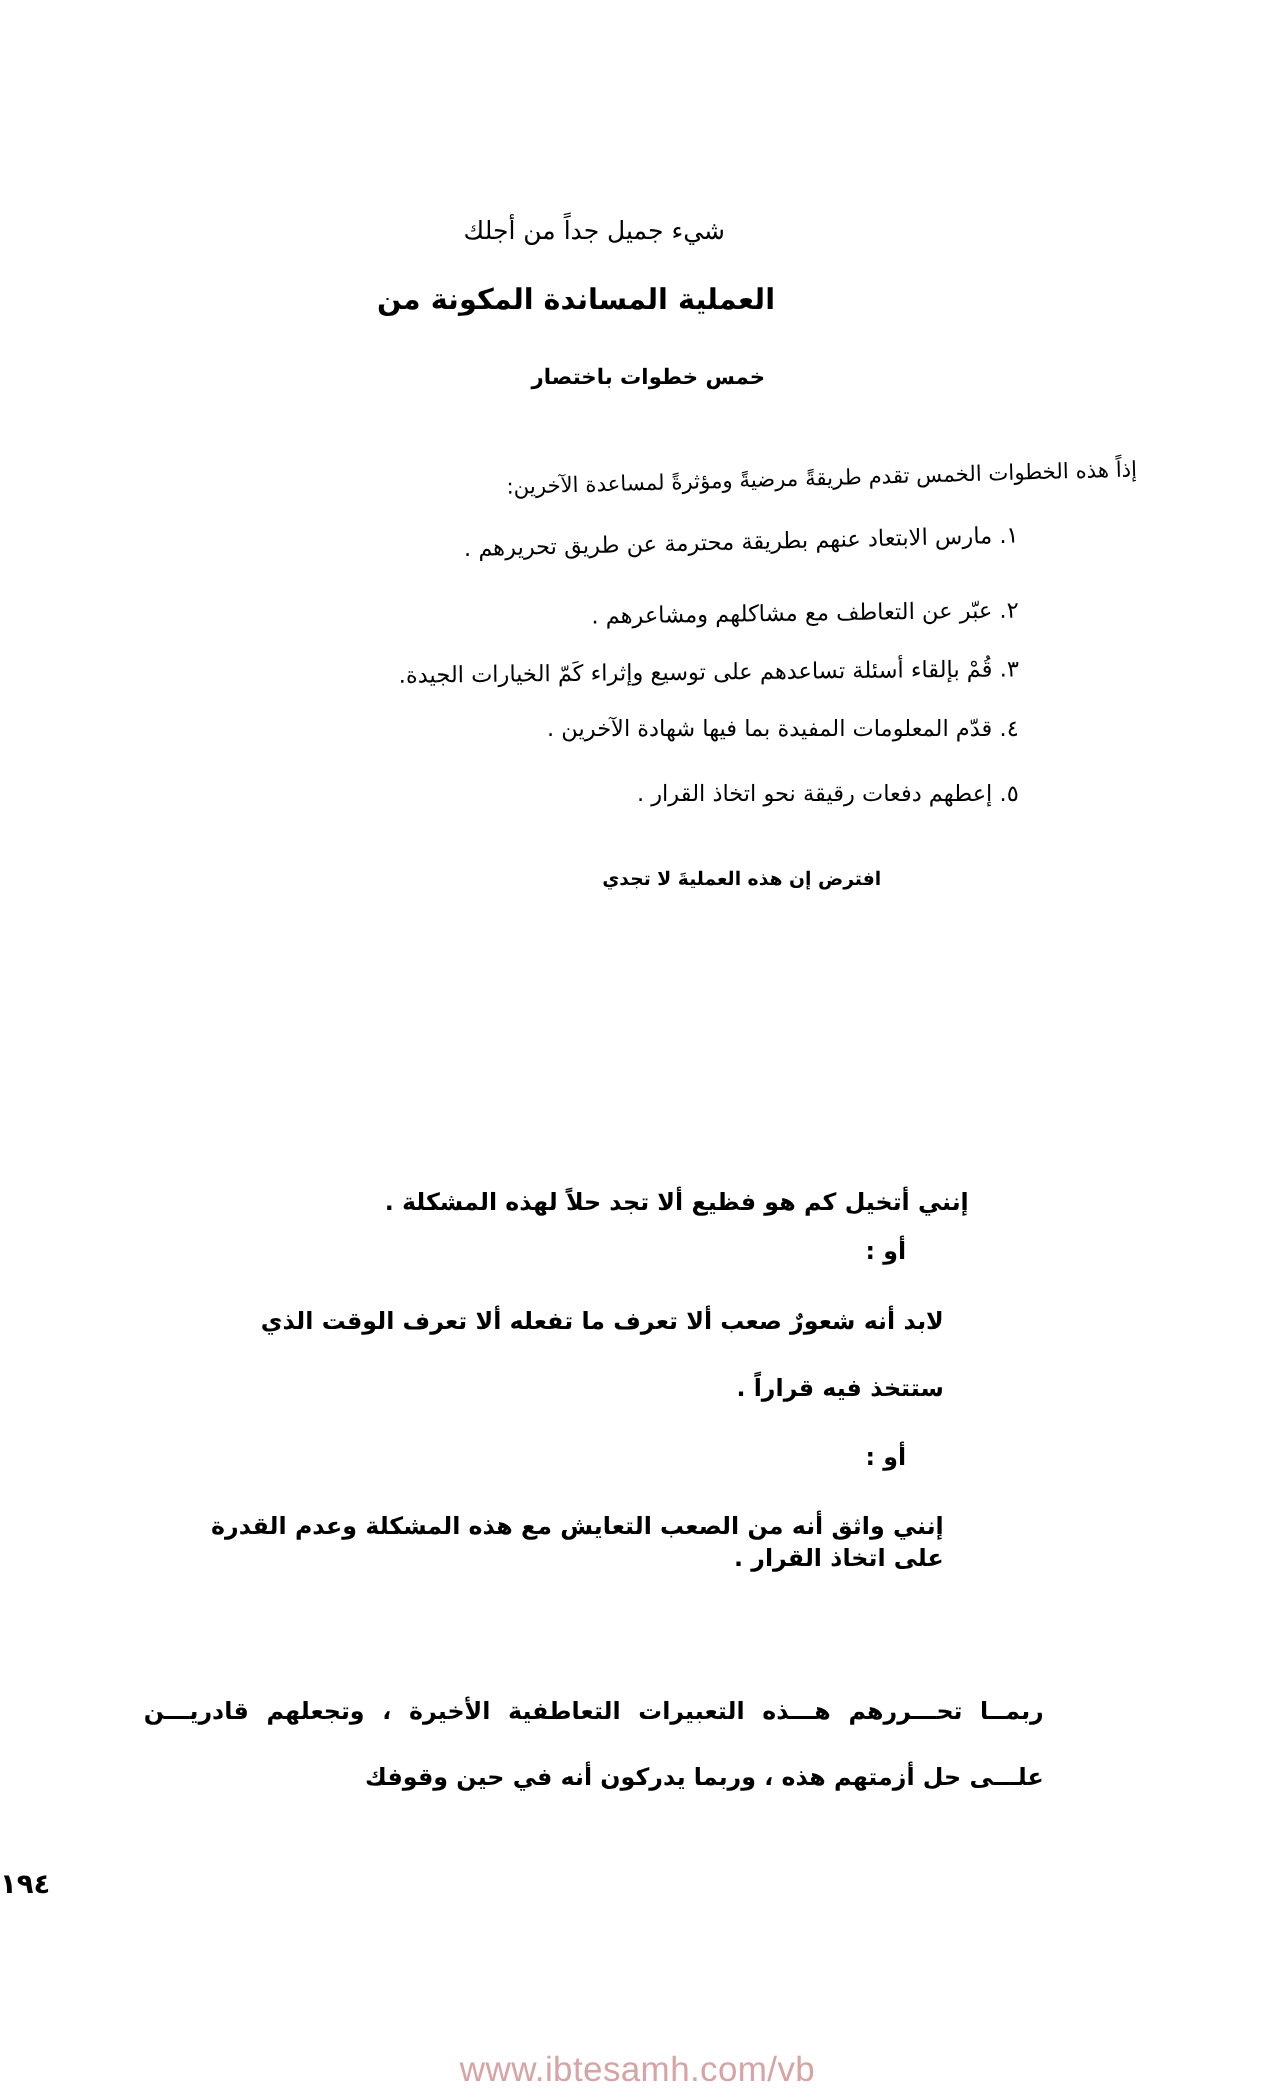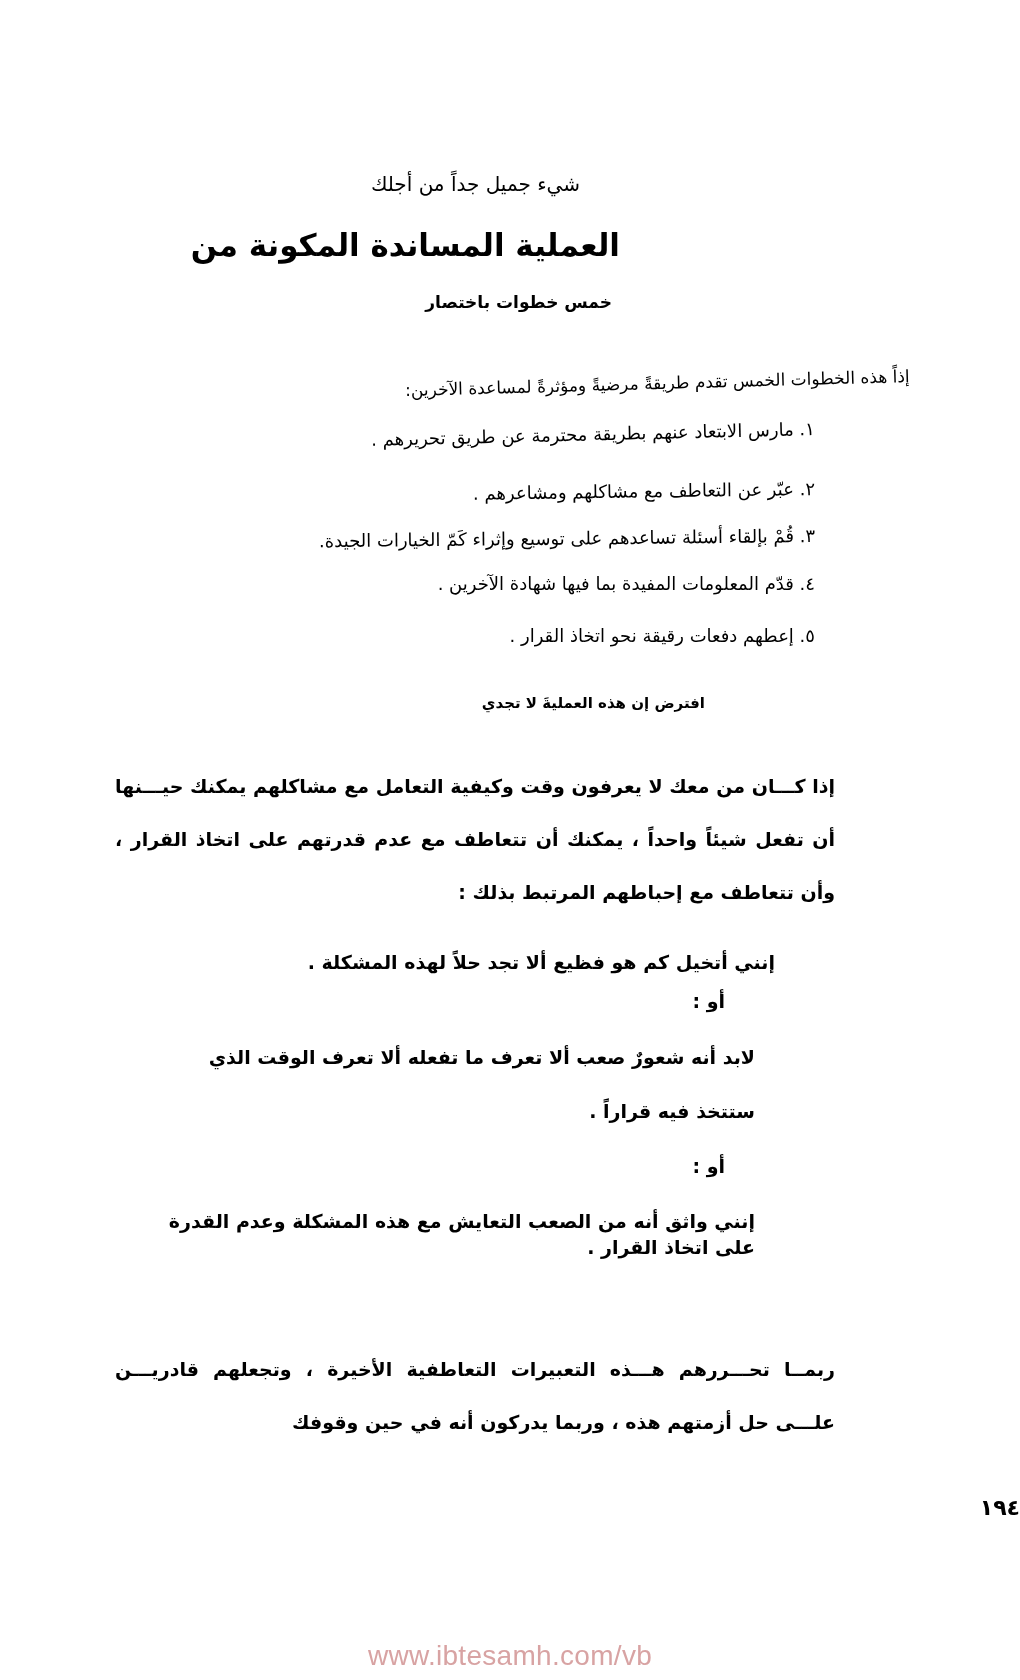--- a/index.html
+++ b/index.html
@@ -23,21 +23,21 @@
       position: absolute;
       white-space: nowrap;
       direction: rtl;
     }
     .intro-line {
       font-size: 20px;
       top: 172px;
       right: 440px;
     }
     .title-1 {
-      font-size: 31px;
+      font-size: 23px;
       font-weight: bold;
       top: 227px;
       right: 400px;
     }
     .title-2 {
       font-size: 17px;
       font-weight: bold;
       top: 292px;
       right: 408px;
     }
@@ -91,21 +91,21 @@
     .para-2 {
       top: 1343px;
       right: 185px;
       width: 720px;
     }
     .page-number {
       position: absolute;
       top: 1495px;
       left: 0;
       width: 1020px;
-      text-align: right;
+      text-align: left;
       font-size: 22px;
       font-weight: bold;
       direction: rtl;
     }
     .watermark {
       position: absolute;
       top: 1640px;
       left: 0;
       width: 1020px;
       text-align: center;
@@ -129,21 +129,20 @@
   <div class="line lead">إذاً هذه الخطوات الخمس تقدم طريقةً مرضيةً ومؤثرةً لمساعدة الآخرين:</div>
 
   <div class="line step s1">١. مارس الابتعاد عنهم بطريقة محترمة عن طريق تحريرهم .</div>
   <div class="line step s2">٢. عبّر عن التعاطف مع مشاكلهم ومشاعرهم .</div>
   <div class="line step s3">٣. قُمْ بإلقاء أسئلة تساعدهم على توسيع وإثراء كَمّ الخيارات الجيدة.</div>
   <div class="line step s4">٤. قدّم المعلومات المفيدة بما فيها شهادة الآخرين .</div>
   <div class="line step s5">٥. إعطهم دفعات رقيقة نحو اتخاذ القرار .</div>
 
   <div class="line section-heading">افترض إن هذه العمليةَ لا تجدي</div>
 
-  <div class="para para-1">إذا كـــان من معك لا يعرفون وقت وكيفية التعامل مع مشاكلهم يمكنك حيـــنها أن تفعل شيئاً واحداً ، يمكنك أن تتعاطف مع عدم قدرتهم على اتخاذ القرار ، وأن تتعاطف مع إحباطهم المرتبط بذلك :</div>
 
   <div class="line quote q1">إنني أتخيل كم هو فظيع ألا تجد حلاً لهذه المشكلة .</div>
   <div class="line quote or-1">أو :</div>
   <div class="line quote q2">لابد أنه شعورٌ صعب ألا تعرف ما تفعله ألا تعرف الوقت الذي</div>
   <div class="line quote q2b">ستتخذ فيه قراراً .</div>
   <div class="line quote or-2">أو :</div>
   <div class="line quote q3">إنني واثق أنه من الصعب التعايش مع هذه المشكلة وعدم القدرة</div>
   <div class="line quote q3b">على اتخاذ القرار .</div>
 
   <div class="para para-2">ربمــا تحـــررهم هـــذه التعبيرات التعاطفية الأخيرة ، وتجعلهم قادريـــن علـــى حل أزمتهم هذه ، وربما يدركون أنه في حين وقوفك</div>

